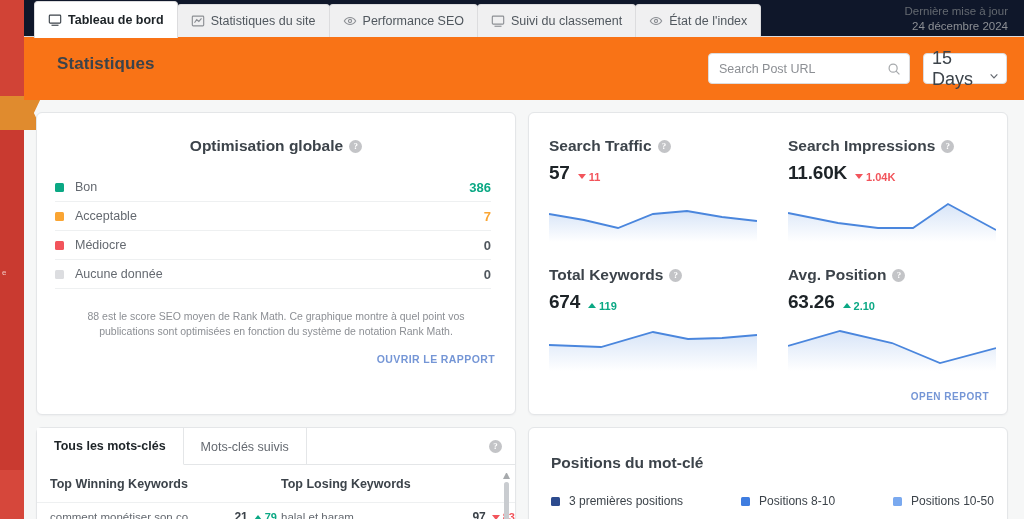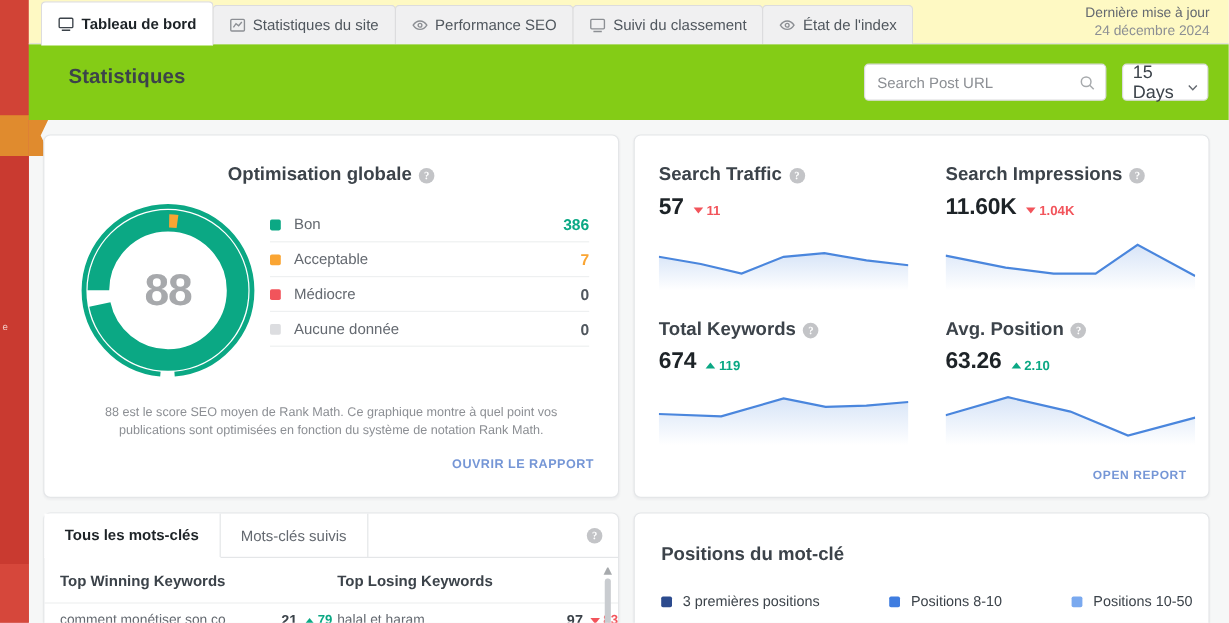--- a/index.html
+++ b/index.html
@@ -24,21 +24,21 @@
     clip-path: polygon(0 0, 100% 0, 55% 50%, 100% 100%, 0 100%);
   }
   .rail-mini-text {
     position:absolute; left:2px; top:268px; width:20px;
     color:#f1c7c2; font-size:8px; line-height:9px; letter-spacing:.2px;
   }
 
   
   .topbar {
     position:absolute; left:24px; top:0; right:0; height:37px;
-    background:#fef9c3; border-bottom:1px solid #dcdcde;
+    background:#0f172a; border-bottom:1px solid #dcdcde;
   }
   .tabs { position:absolute; left:10px; top:4px; display:flex; align-items:flex-end; height:33px; }
   .tab {
     display:flex; align-items:center; gap:6px;
     height:33px; padding:0 13px;
     font-size:12.5px; color:#50575e;
     border:1px solid #dcdcde; border-bottom:none;
     border-radius:4px 4px 0 0;
     background:#f0f0f1;
     margin-right:-1px;
@@ -53,42 +53,42 @@
   .tab.active .ticon { color:#3c434a; }
   .tab svg { width:14px; height:14px; display:block; }
 
   .lastupdate {
     position:absolute; right:16px; top:4px; text-align:right;
     font-size:11.5px; color:#646970; line-height:15px;
   }
   .lastupdate .lu2 { color:#8c8f94; }
 
   
-  .page-head { position:absolute; left:24px; top:37px; right:0; height:63px; background:#84cc16; }
+  .page-head { position:absolute; left:24px; top:37px; right:0; height:63px; background:#f97316; }
   .page-title {
     position:absolute; left:33px; top:17px;
     font-size:17px; font-weight:700; color:#3c434a; letter-spacing:.1px;
   }
   .controls { position:absolute; right:17px; top:16px; display:flex; gap:13px; align-items:center; }
   .search-box {
     position:relative; width:202px; height:31px;
     background:#fff; border:1px solid #dcdcde; border-radius:4px;
   }
   .search-box input {
     width:100%; height:100%; border:0; outline:none; background:transparent;
     padding:0 28px 0 10px; font-size:12.5px; color:#3c434a;
     font-family:"Liberation Sans", sans-serif; border-radius:4px;
   }
   .search-box input::placeholder { color:#8c8f94; }
   .search-box .sicon { position:absolute; right:8px; top:8px; width:14px; height:14px; color:#a7aaad; }
   .select-box {
-    position:relative; width:72px; height:31px;
+    position:relative; width:84px; height:31px;
     background:#fff; border:1px solid #dcdcde; border-radius:4px;
     display:flex; align-items:center; padding:0 8px;
-    font-size:15px; color:#3c434a; cursor:pointer;
+    font-size:18px; color:#3c434a; cursor:pointer;
   }
   .select-box .chev { position:absolute; right:7px; top:11px; width:10px; height:10px; color:#646970; }
 
   
   .grid { position:absolute; left:24px; top:100px; right:0; bottom:0; }
   .card {
     position:absolute; background:#fff;
     border:1px solid #e4e6e8; border-radius:6px;
     box-shadow:0 1px 2px rgba(16,24,40,.04);
   }
@@ -288,33 +288,20 @@
 
   <div class="grid">
 
     <div class="card" id="card-opt">
       <div class="card-title">
         <span>Optimisation globale</span>
         <span class="qmark">?</span>
       </div>
 
       <div class="opt-body">
-        <div class="gauge-wrap">
-          <div class="gauge">
-            <svg viewBox="0 0 150 150">
-
-              <circle cx="75" cy="75" r="70" fill="none" stroke="#0ba884" stroke-width="4" stroke-dasharray="428 12" stroke-dashoffset="214" transform="rotate(-90 75 75)"></circle>
-
-              <circle cx="75" cy="75" r="58" fill="none" stroke="#0ba884" stroke-width="18" stroke-dasharray="352 12" stroke-dashoffset="91" transform="rotate(-90 75 75)"></circle>
-
-              <circle cx="75" cy="75" r="58" fill="none" stroke="#faa533" stroke-width="11" stroke-dasharray="7 357" stroke-dashoffset="-1" transform="rotate(-90 75 75)"></circle>
-            </svg>
-            <div class="gauge-num">88</div>
-          </div>
-        </div>
 
         <div class="legend">
           <div class="legend-row">
             <span class="sw" style="background:#0ba884"></span>
             <span class="legend-label">Bon</span>
             <span class="legend-val" style="color:#0ba884">386</span>
           </div>
           <div class="legend-row">
             <span class="sw" style="background:#faa533"></span>
             <span class="legend-label">Acceptable</span>

